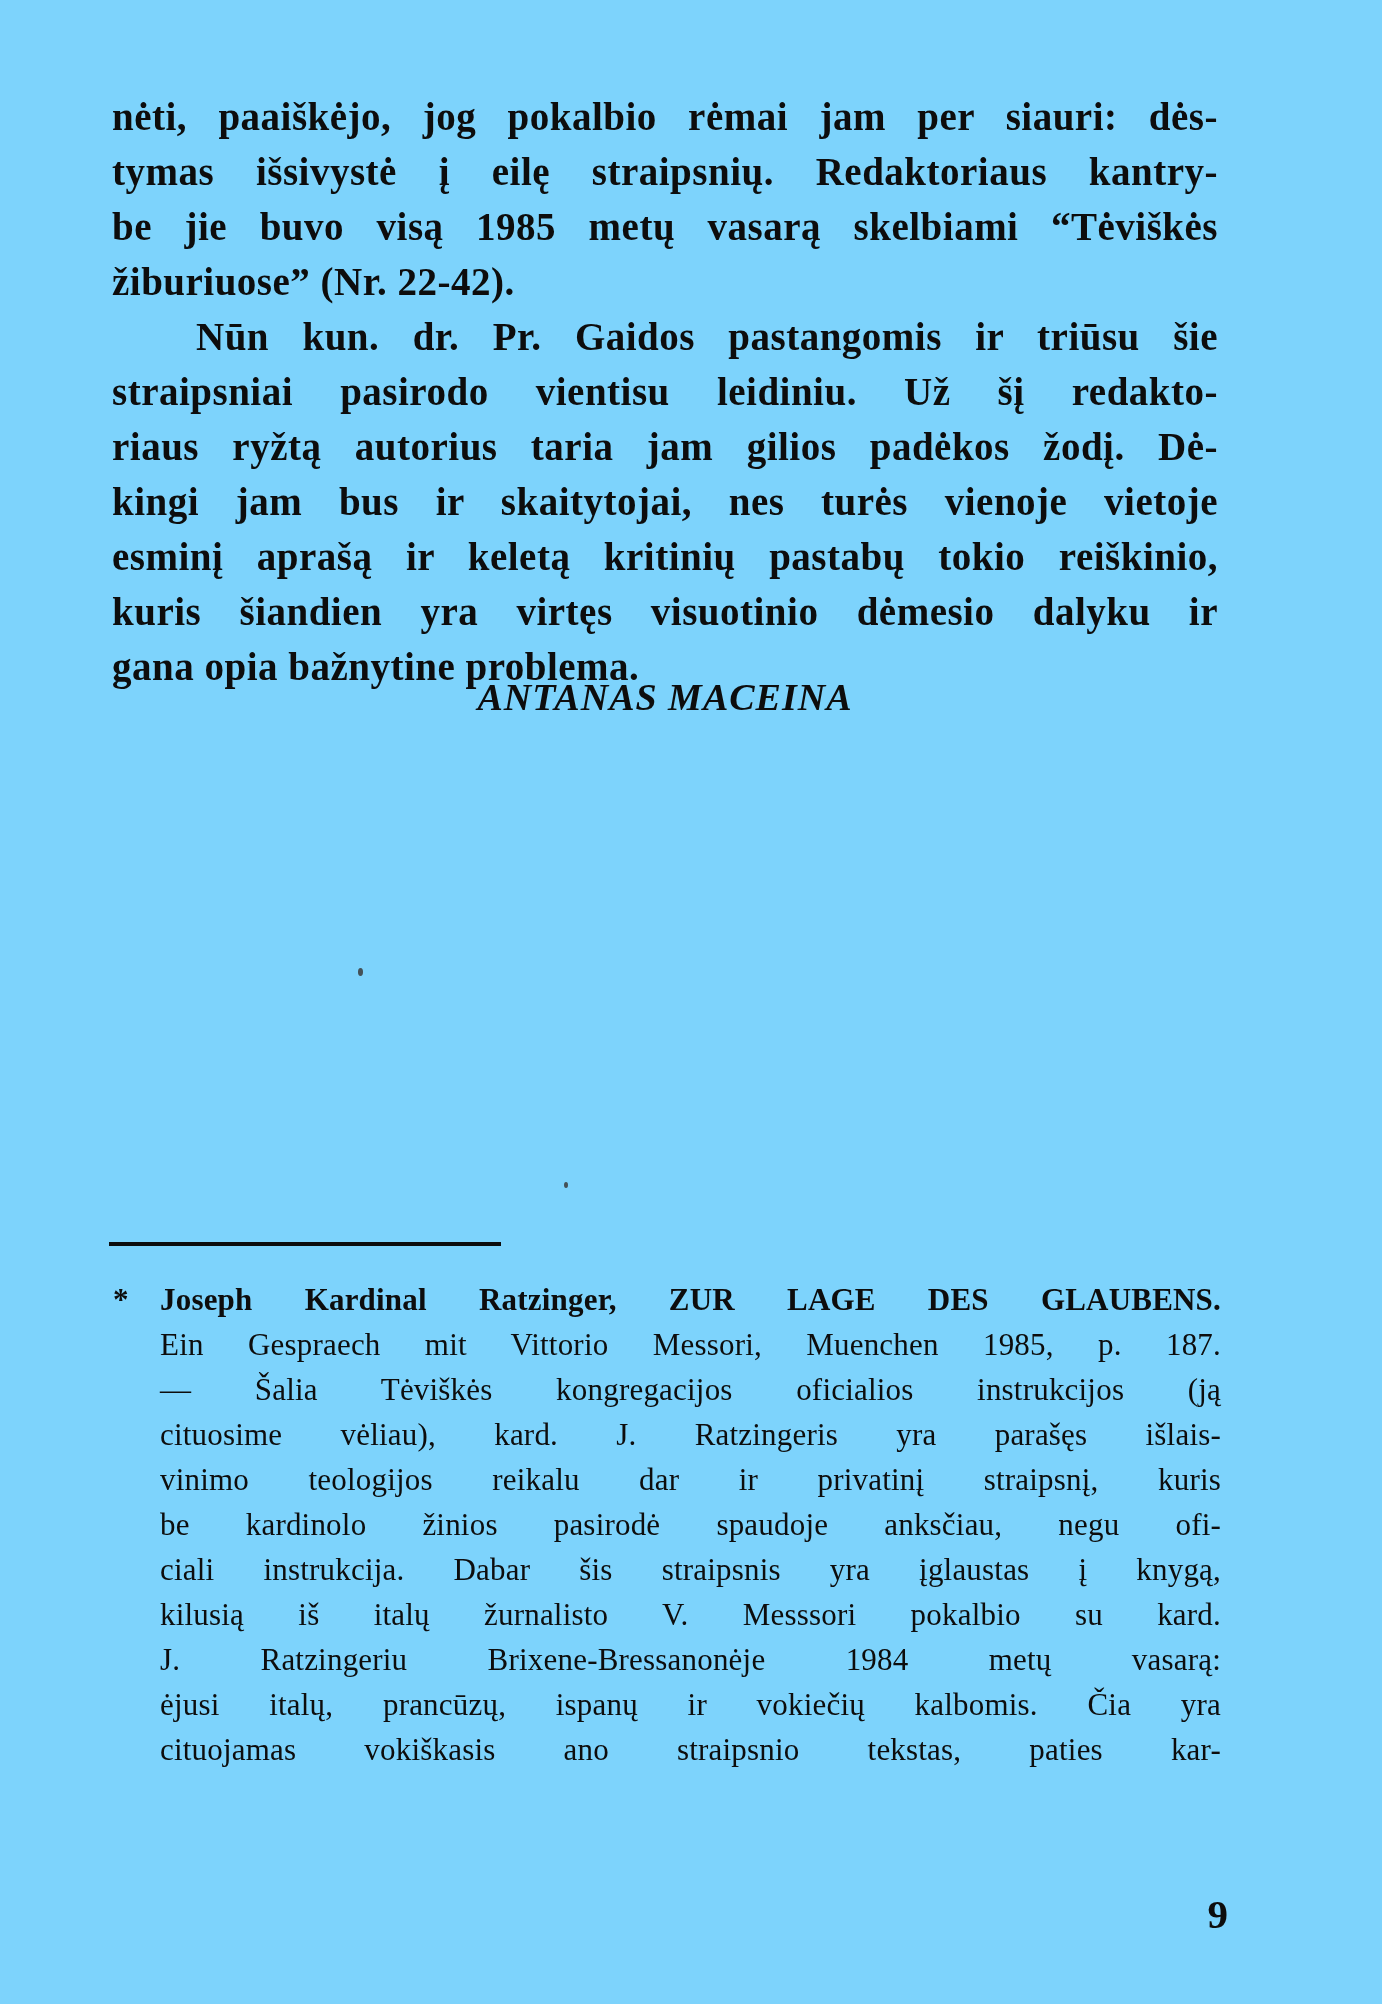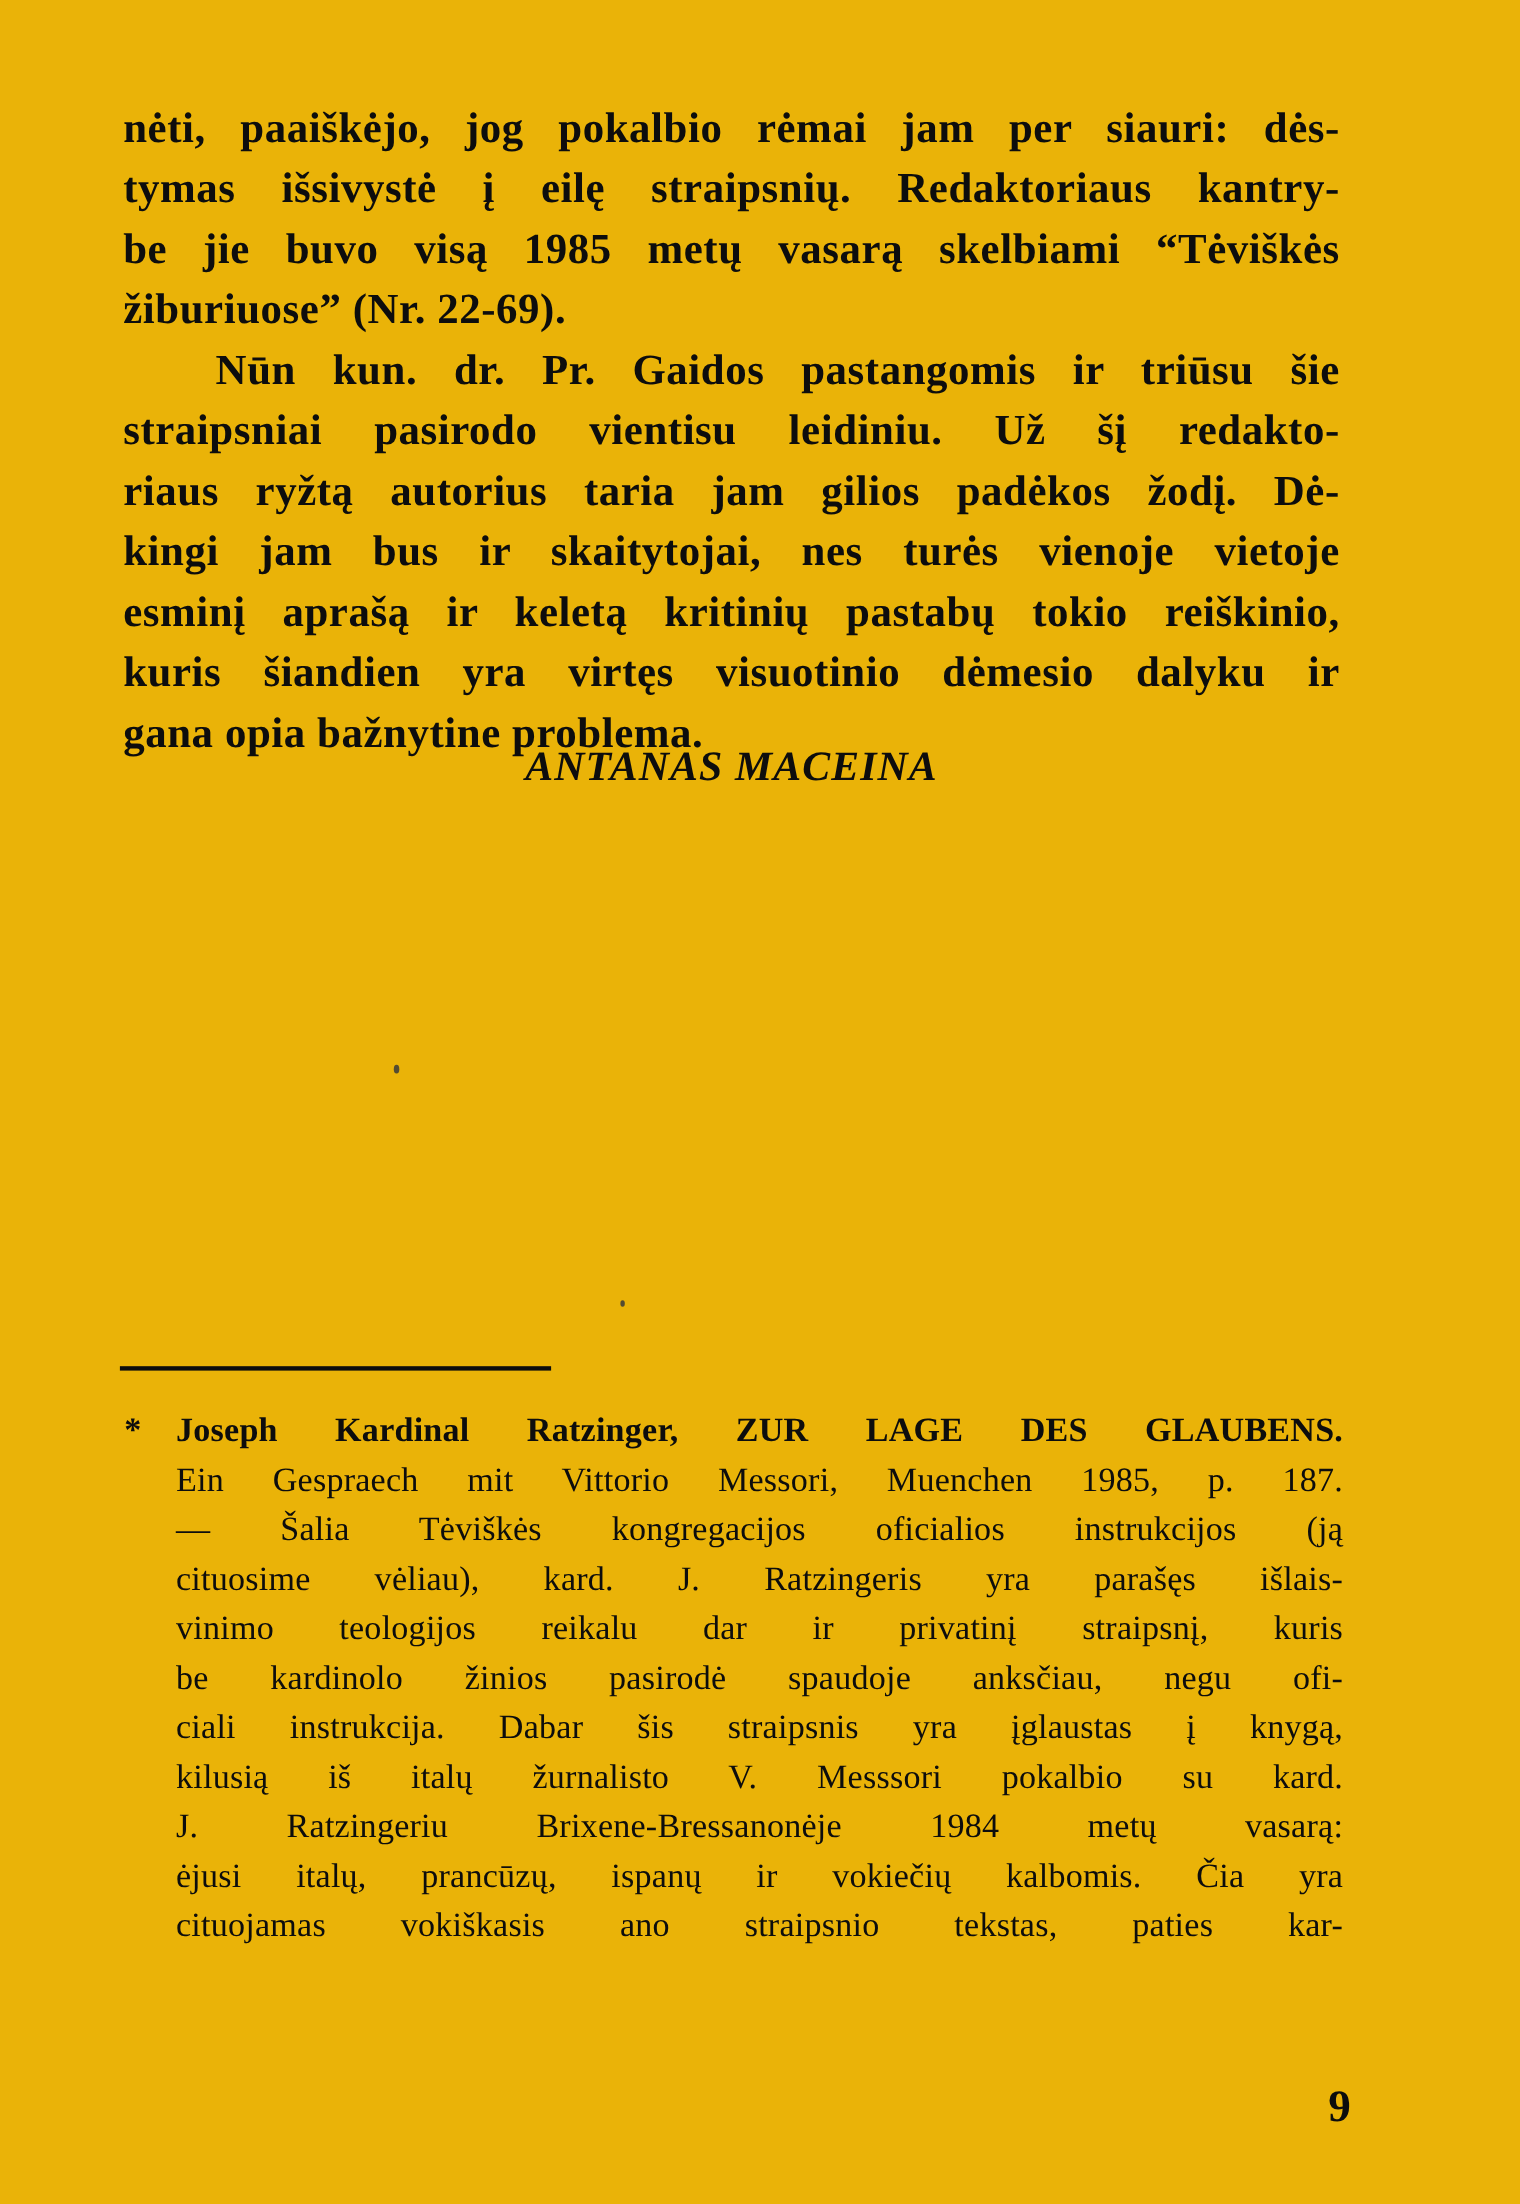--- a/index.html
+++ b/index.html
@@ -82,28 +82,28 @@
     background: #3a3a3a;
     border-radius: 50%;
     opacity: 0.85;
   }
   .speck.s1 { left: 358px; top: 968px; width: 5px; height: 8px; }
   .speck.s2 { left: 564px; top: 1182px; width: 4px; height: 6px; }
 </style>
 </head>
 <body>
 
-<div class="page" style="background: #eab308; color: rgb(13, 13, 13); text-decoration: underline;">
+<div class="page" style="background: #7dd3fc; color: rgb(13, 13, 13); text-decoration: underline;">
 
   <main class="body-text">
       <div>
         <div class="tline just"><span class="seg">nėti, paaiškėjo, jog pokalbio rėmai jam per siauri: dės-</span></div>
         <div class="tline just"><span class="seg">tymas išsivystė į eilę straipsnių. Redaktoriaus kantry-</span></div>
         <div class="tline just"><span class="seg">be jie buvo visą 1985 metų vasarą skelbiami “Tėviškės</span></div>
-        <div class="tline"><span class="seg">žiburiuose” (Nr. 22-69).</span></div>
+        <div class="tline"><span class="seg">žiburiuose” (Nr. 22-42).</span></div>
       </div>
       <div>
         <div class="tline just indent"><span class="seg">Nūn kun. dr. Pr. Gaidos pastangomis ir triūsu šie</span></div>
         <div class="tline just"><span class="seg">straipsniai pasirodo vientisu leidiniu. Už šį redakto-</span></div>
         <div class="tline just"><span class="seg">riaus ryžtą autorius taria jam gilios padėkos žodį. Dė-</span></div>
         <div class="tline just"><span class="seg">kingi jam bus ir skaitytojai, nes turės vienoje vietoje</span></div>
         <div class="tline just"><span class="seg">esminį aprašą ir keletą kritinių pastabų tokio reiškinio,</span></div>
         <div class="tline just"><span class="seg">kuris šiandien yra virtęs visuotinio dėmesio dalyku ir</span></div>
         <div class="tline"><span class="seg">gana opia bažnytine problema.</span></div>
       </div>

